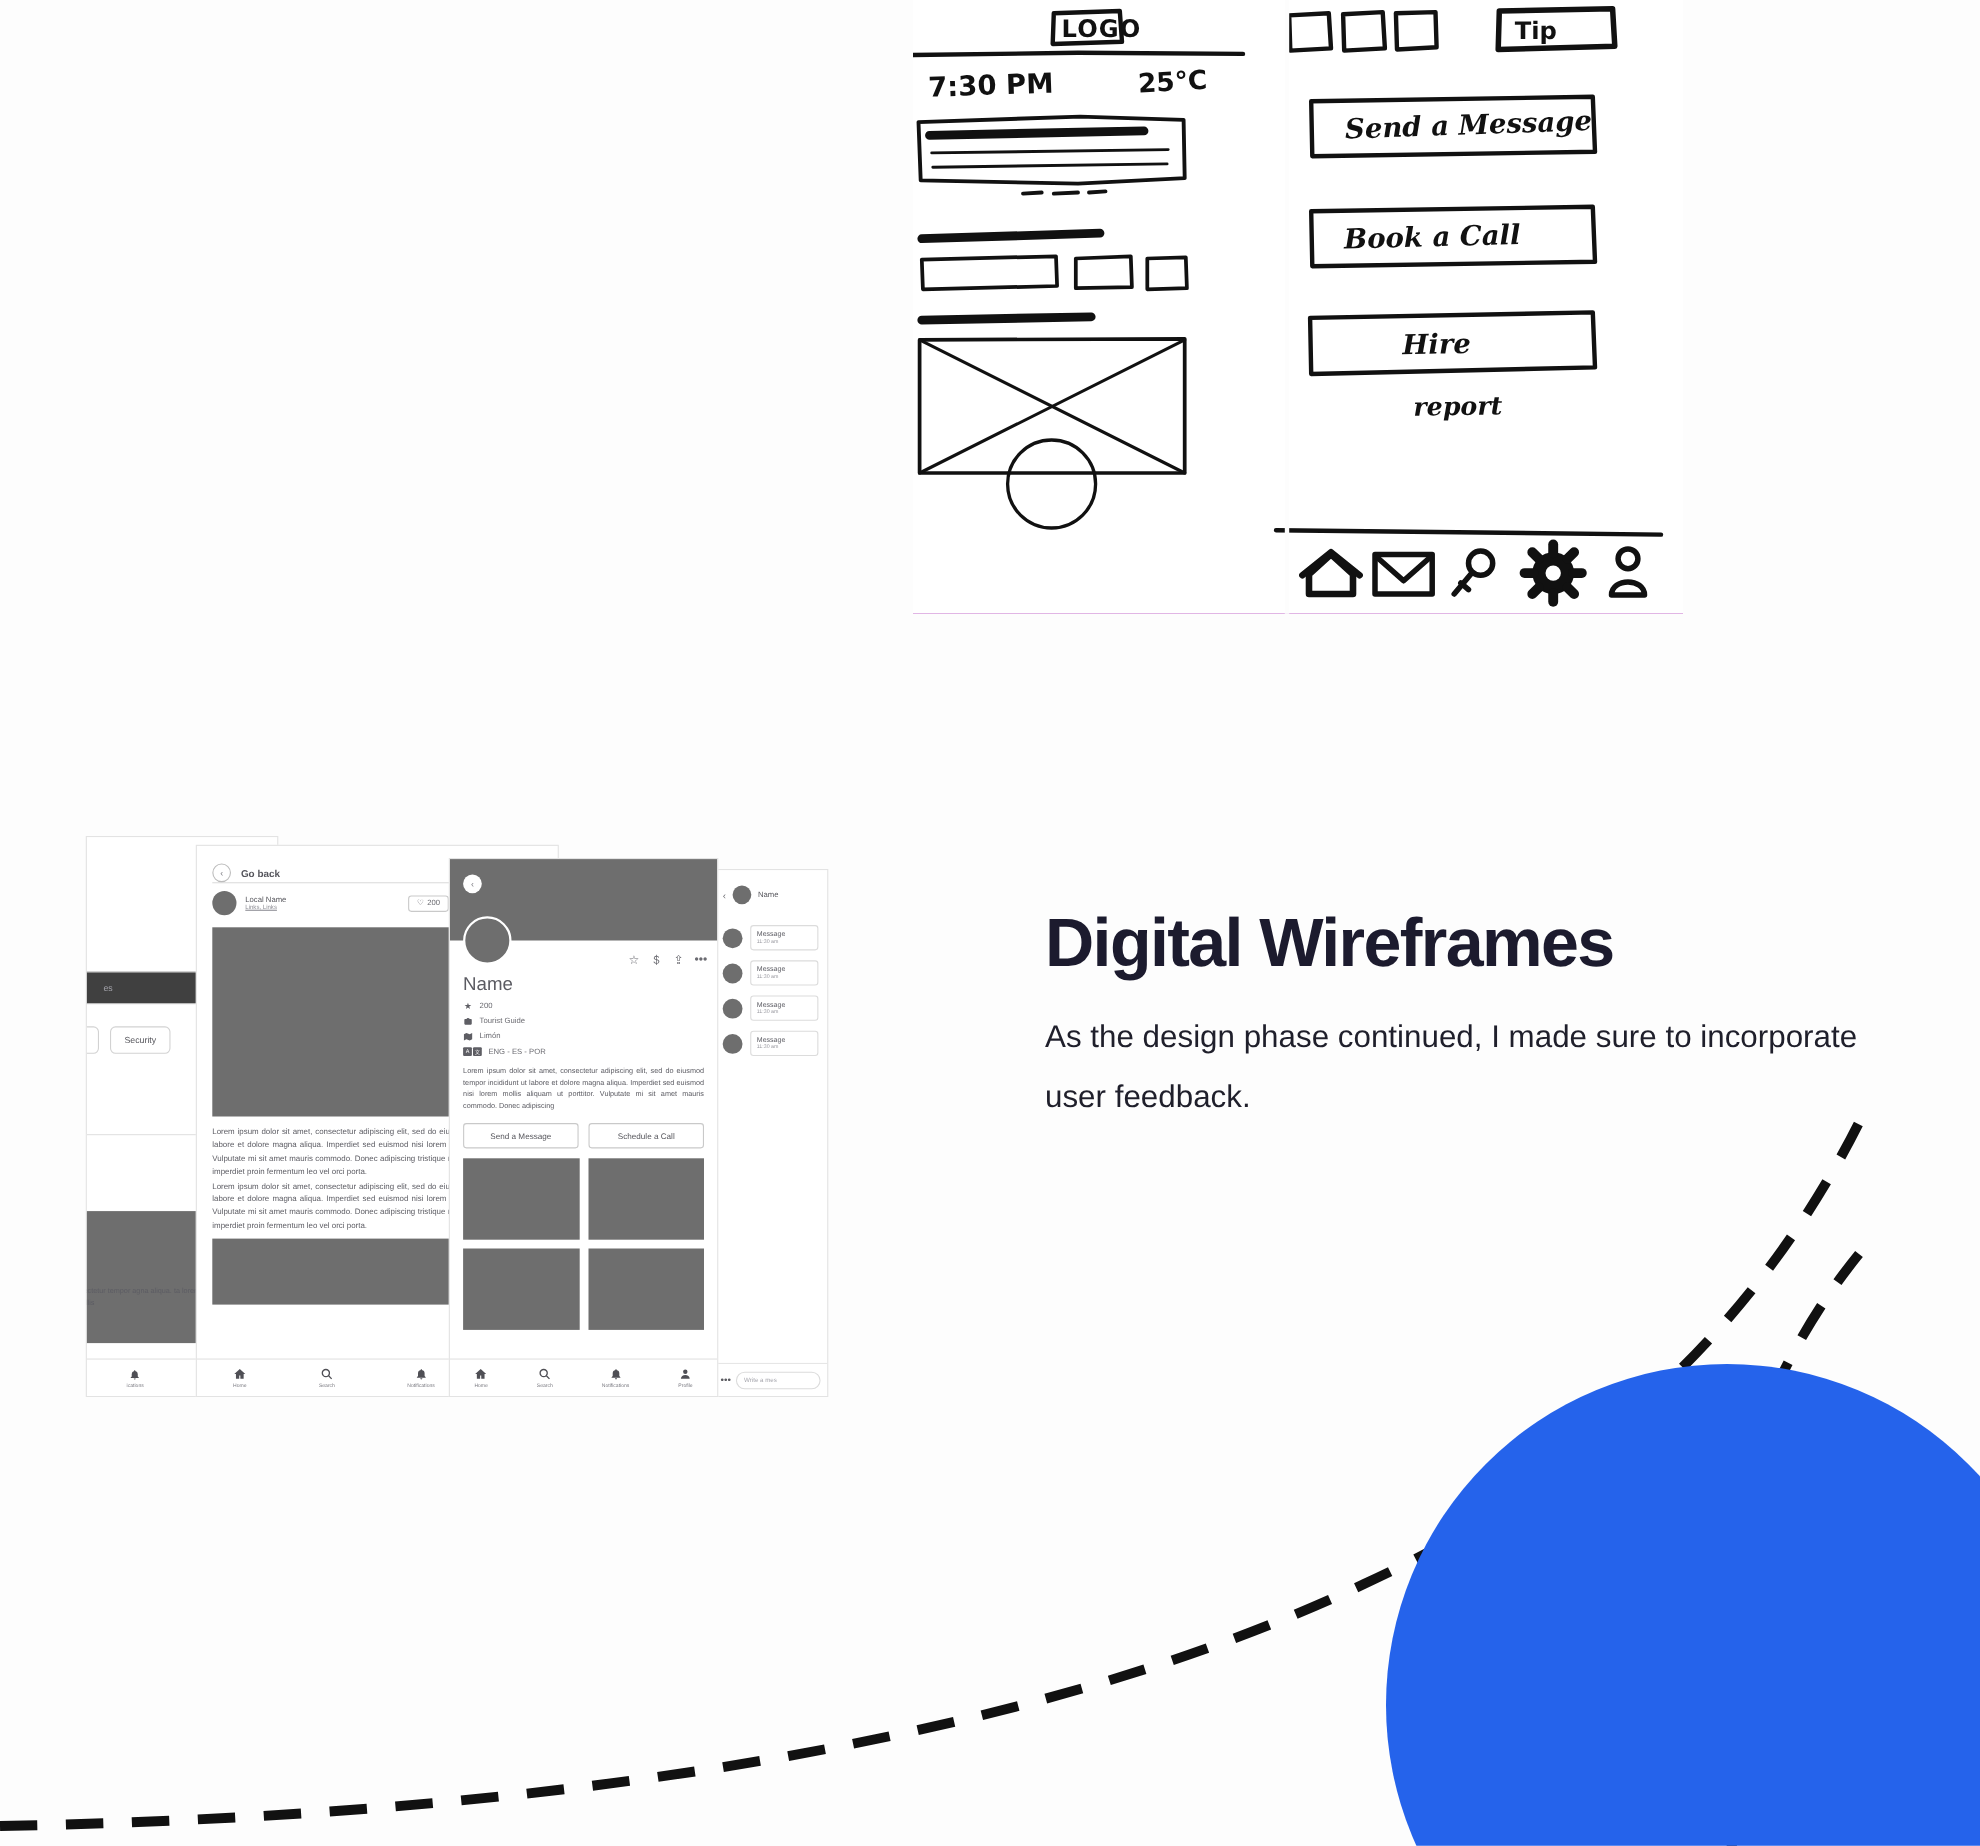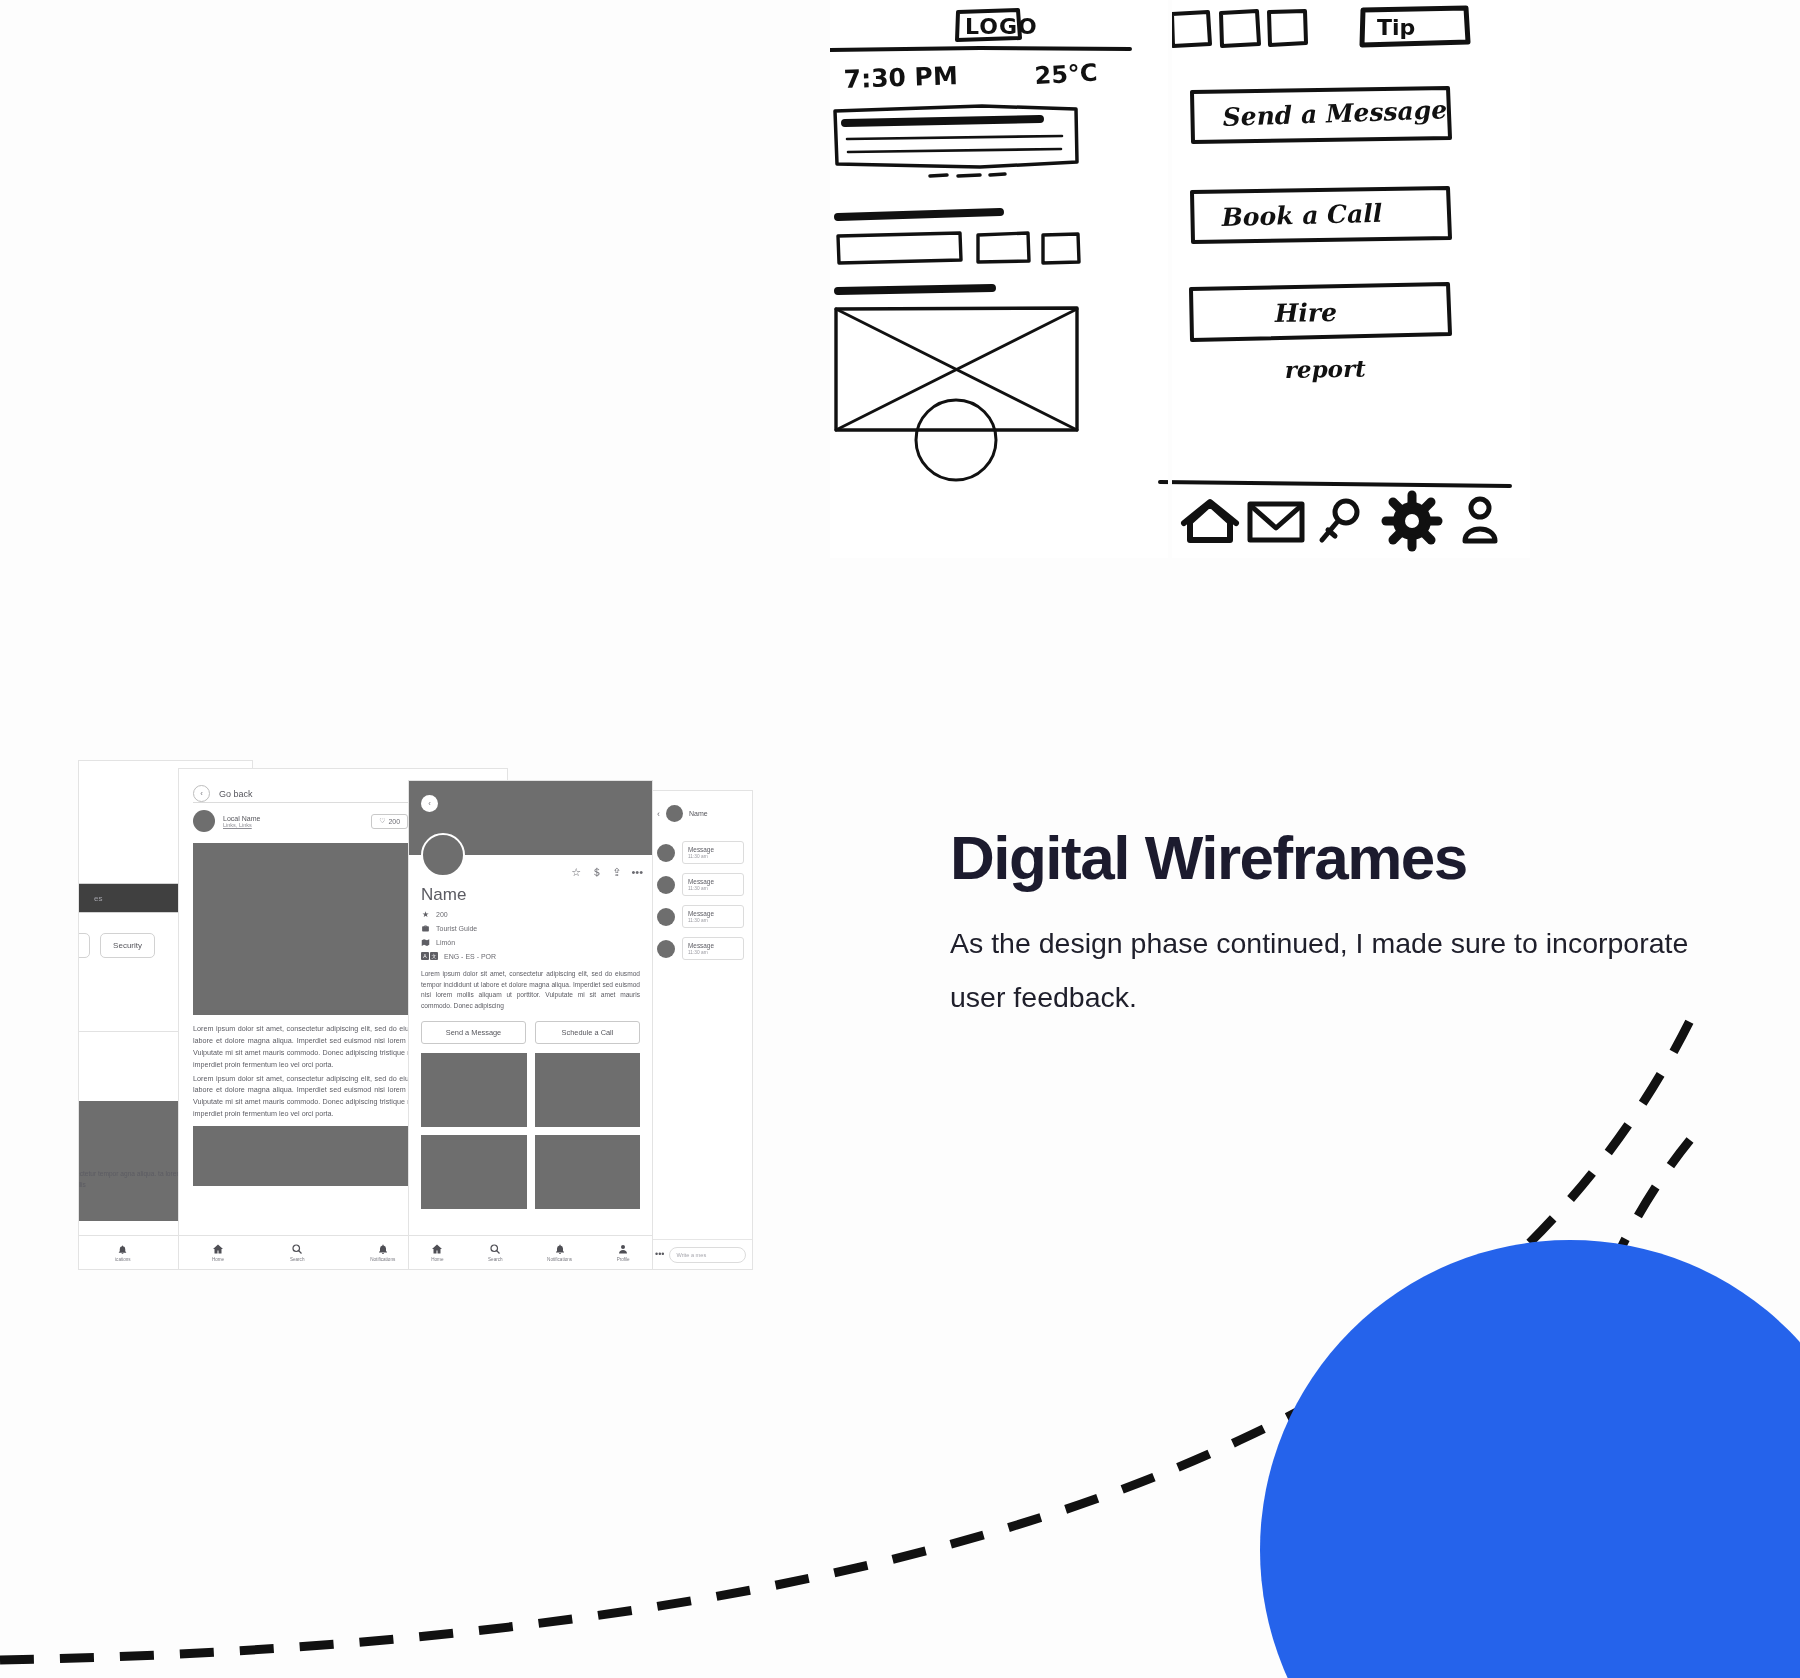--- a/index.html
+++ b/index.html
@@ -79,21 +79,21 @@
   .micro { font-size: 5.5px; color: #8d8d94; }
 
   
   .go-back-row { display:flex; align-items:center; gap:9px; padding: 16px 0 0 14px; }
   .round-btn {
     width: 17px; height: 17px; border-radius:50%;
     border: 1px solid #bdbdbd; color:#7a7a80;
     display:flex; align-items:center; justify-content:center;
     font-size: 8px;
   }
-  .go-back-label { font-size: 9px; color: #55555c; }
+  .go-back-label { font-size: 9px; color: #55555c; font-weight: bold; }
   .article-title { font-size: 21px; color: #5a5a61; font-weight:400; padding: 13px 0 7px 14px; }
   .hr { height:1px; background:#dcdcdc; margin: 0 14px; }
   .author-row { display:flex; align-items:center; padding: 7px 12px 7px 14px; gap:8px; }
   .author-avatar { width:22px; height:22px; }
   .author-names { flex:1; }
   .pill {
     border:1px solid #c9c9c9; border-radius:3px;
     font-size:7px; color:#6c6c72; padding:2.5px 7px;
     display:flex; align-items:center; gap:3px;
   }

